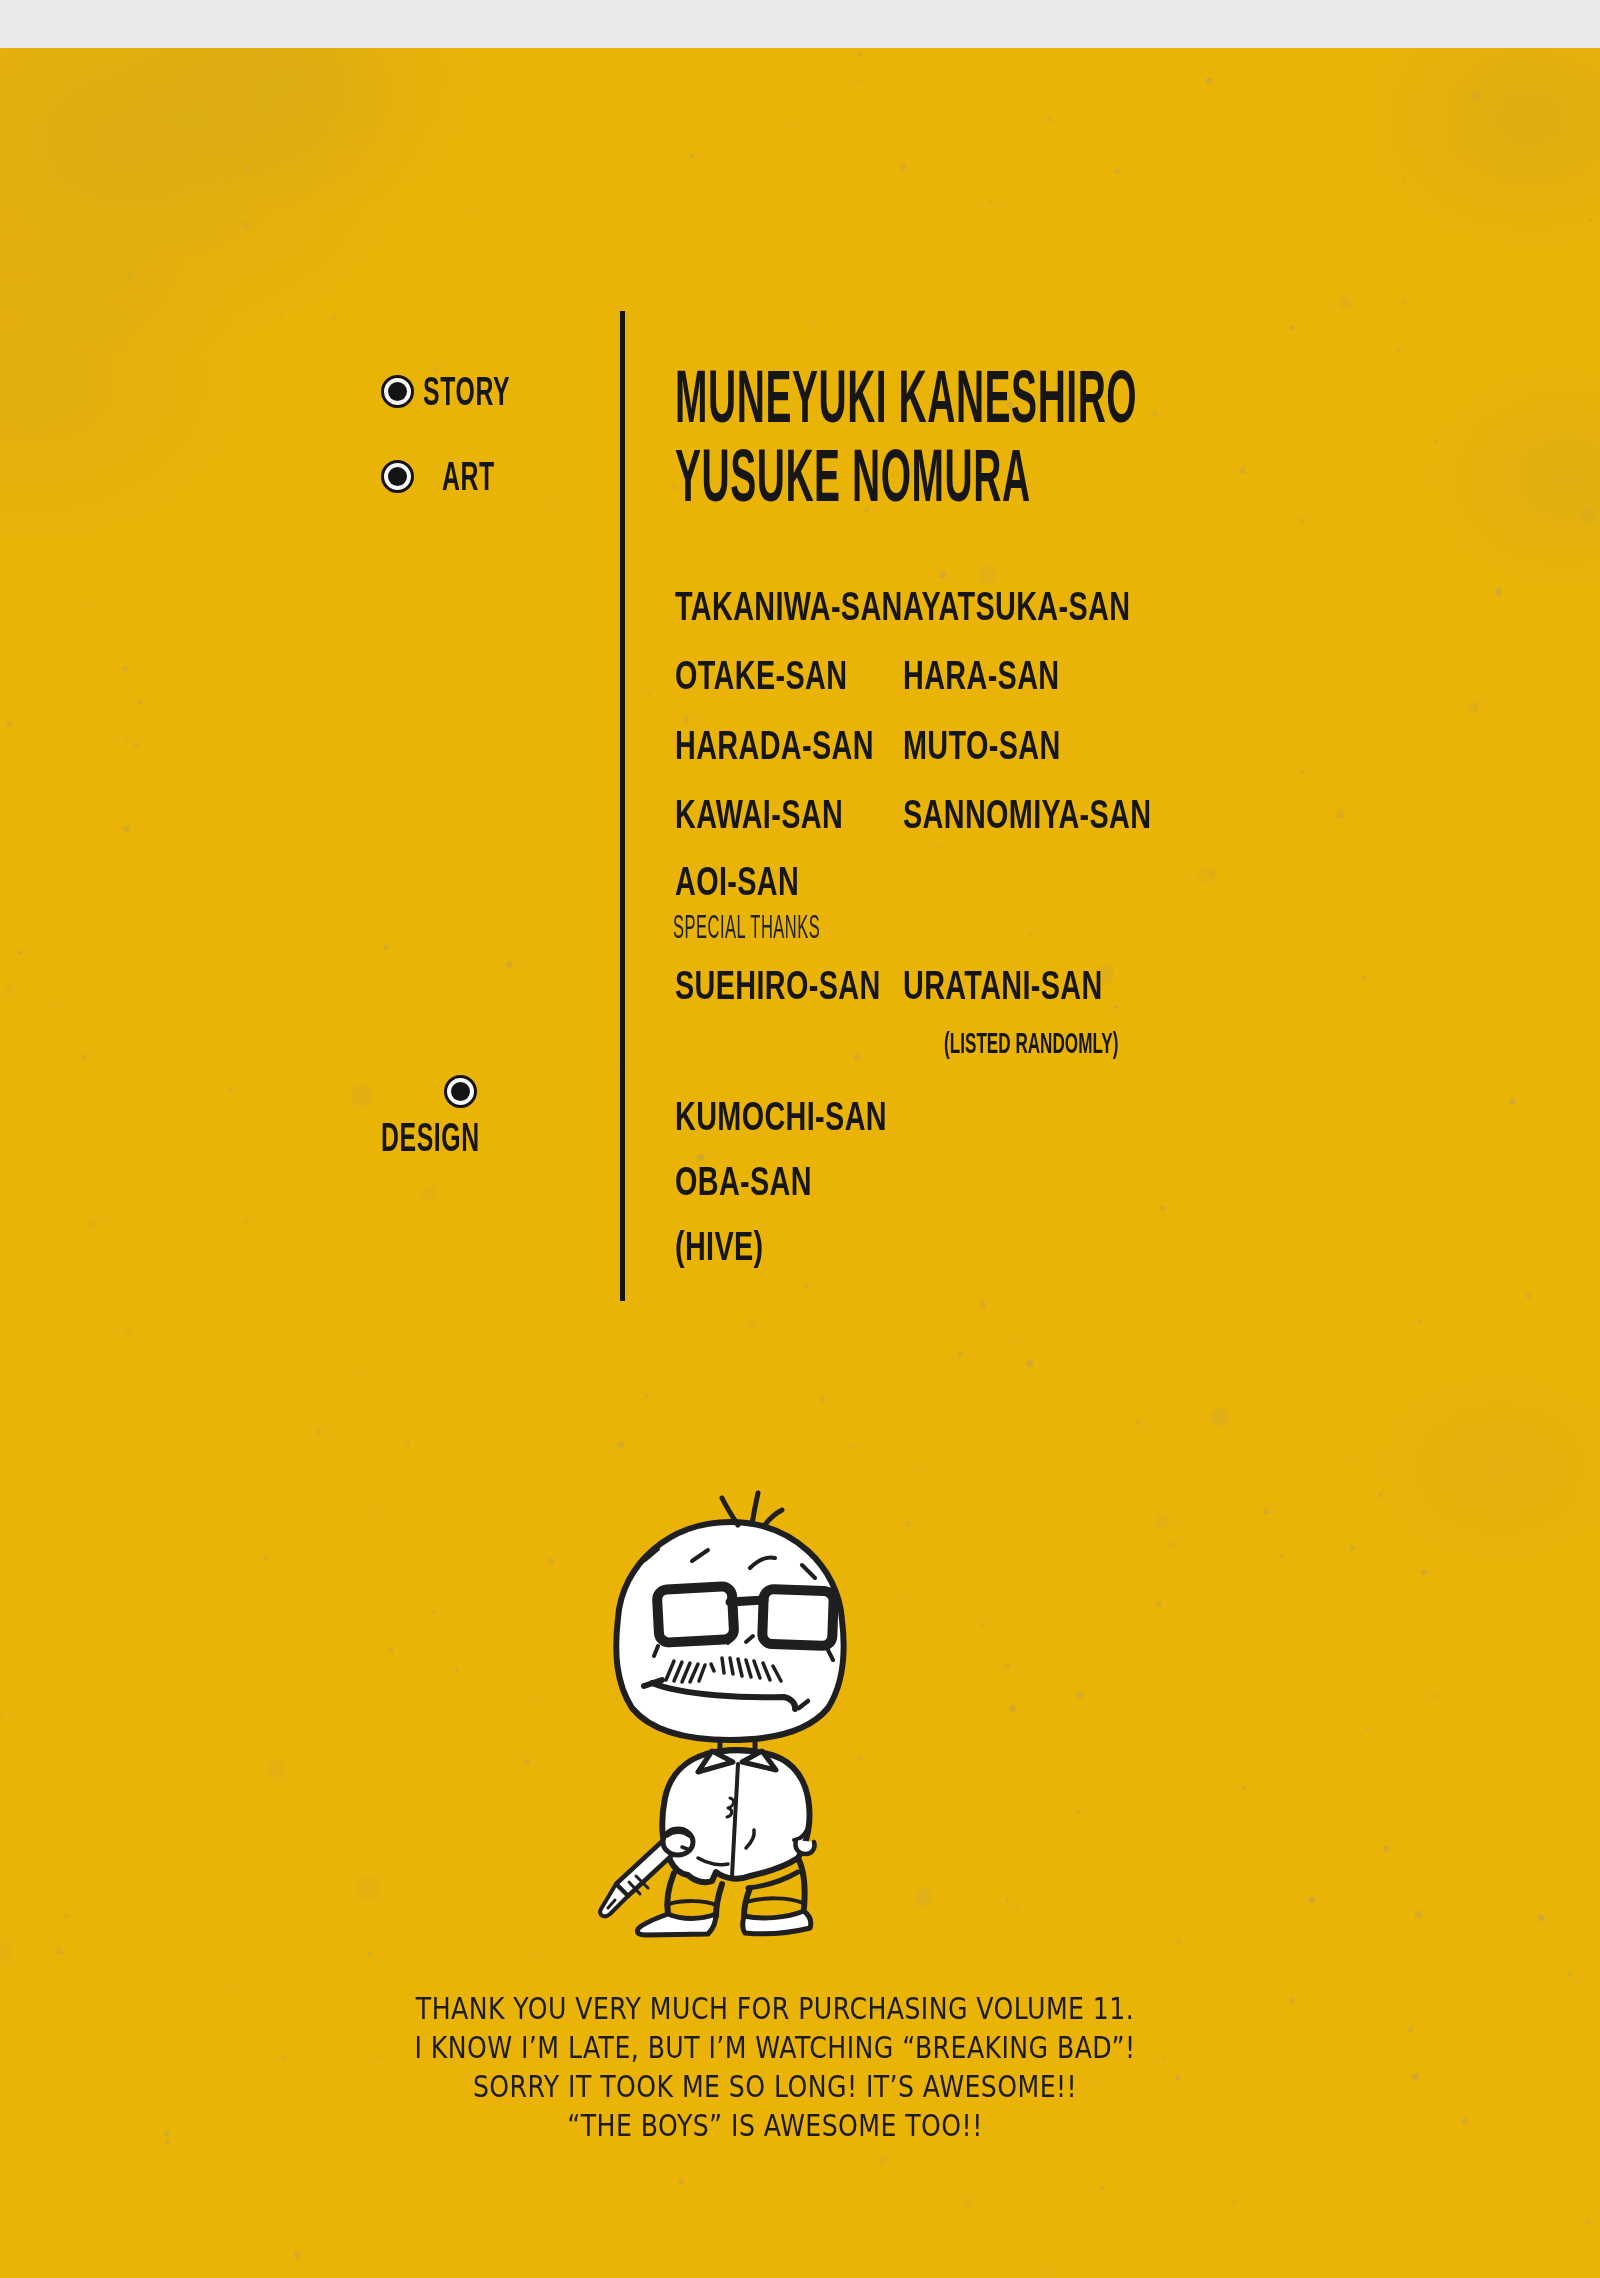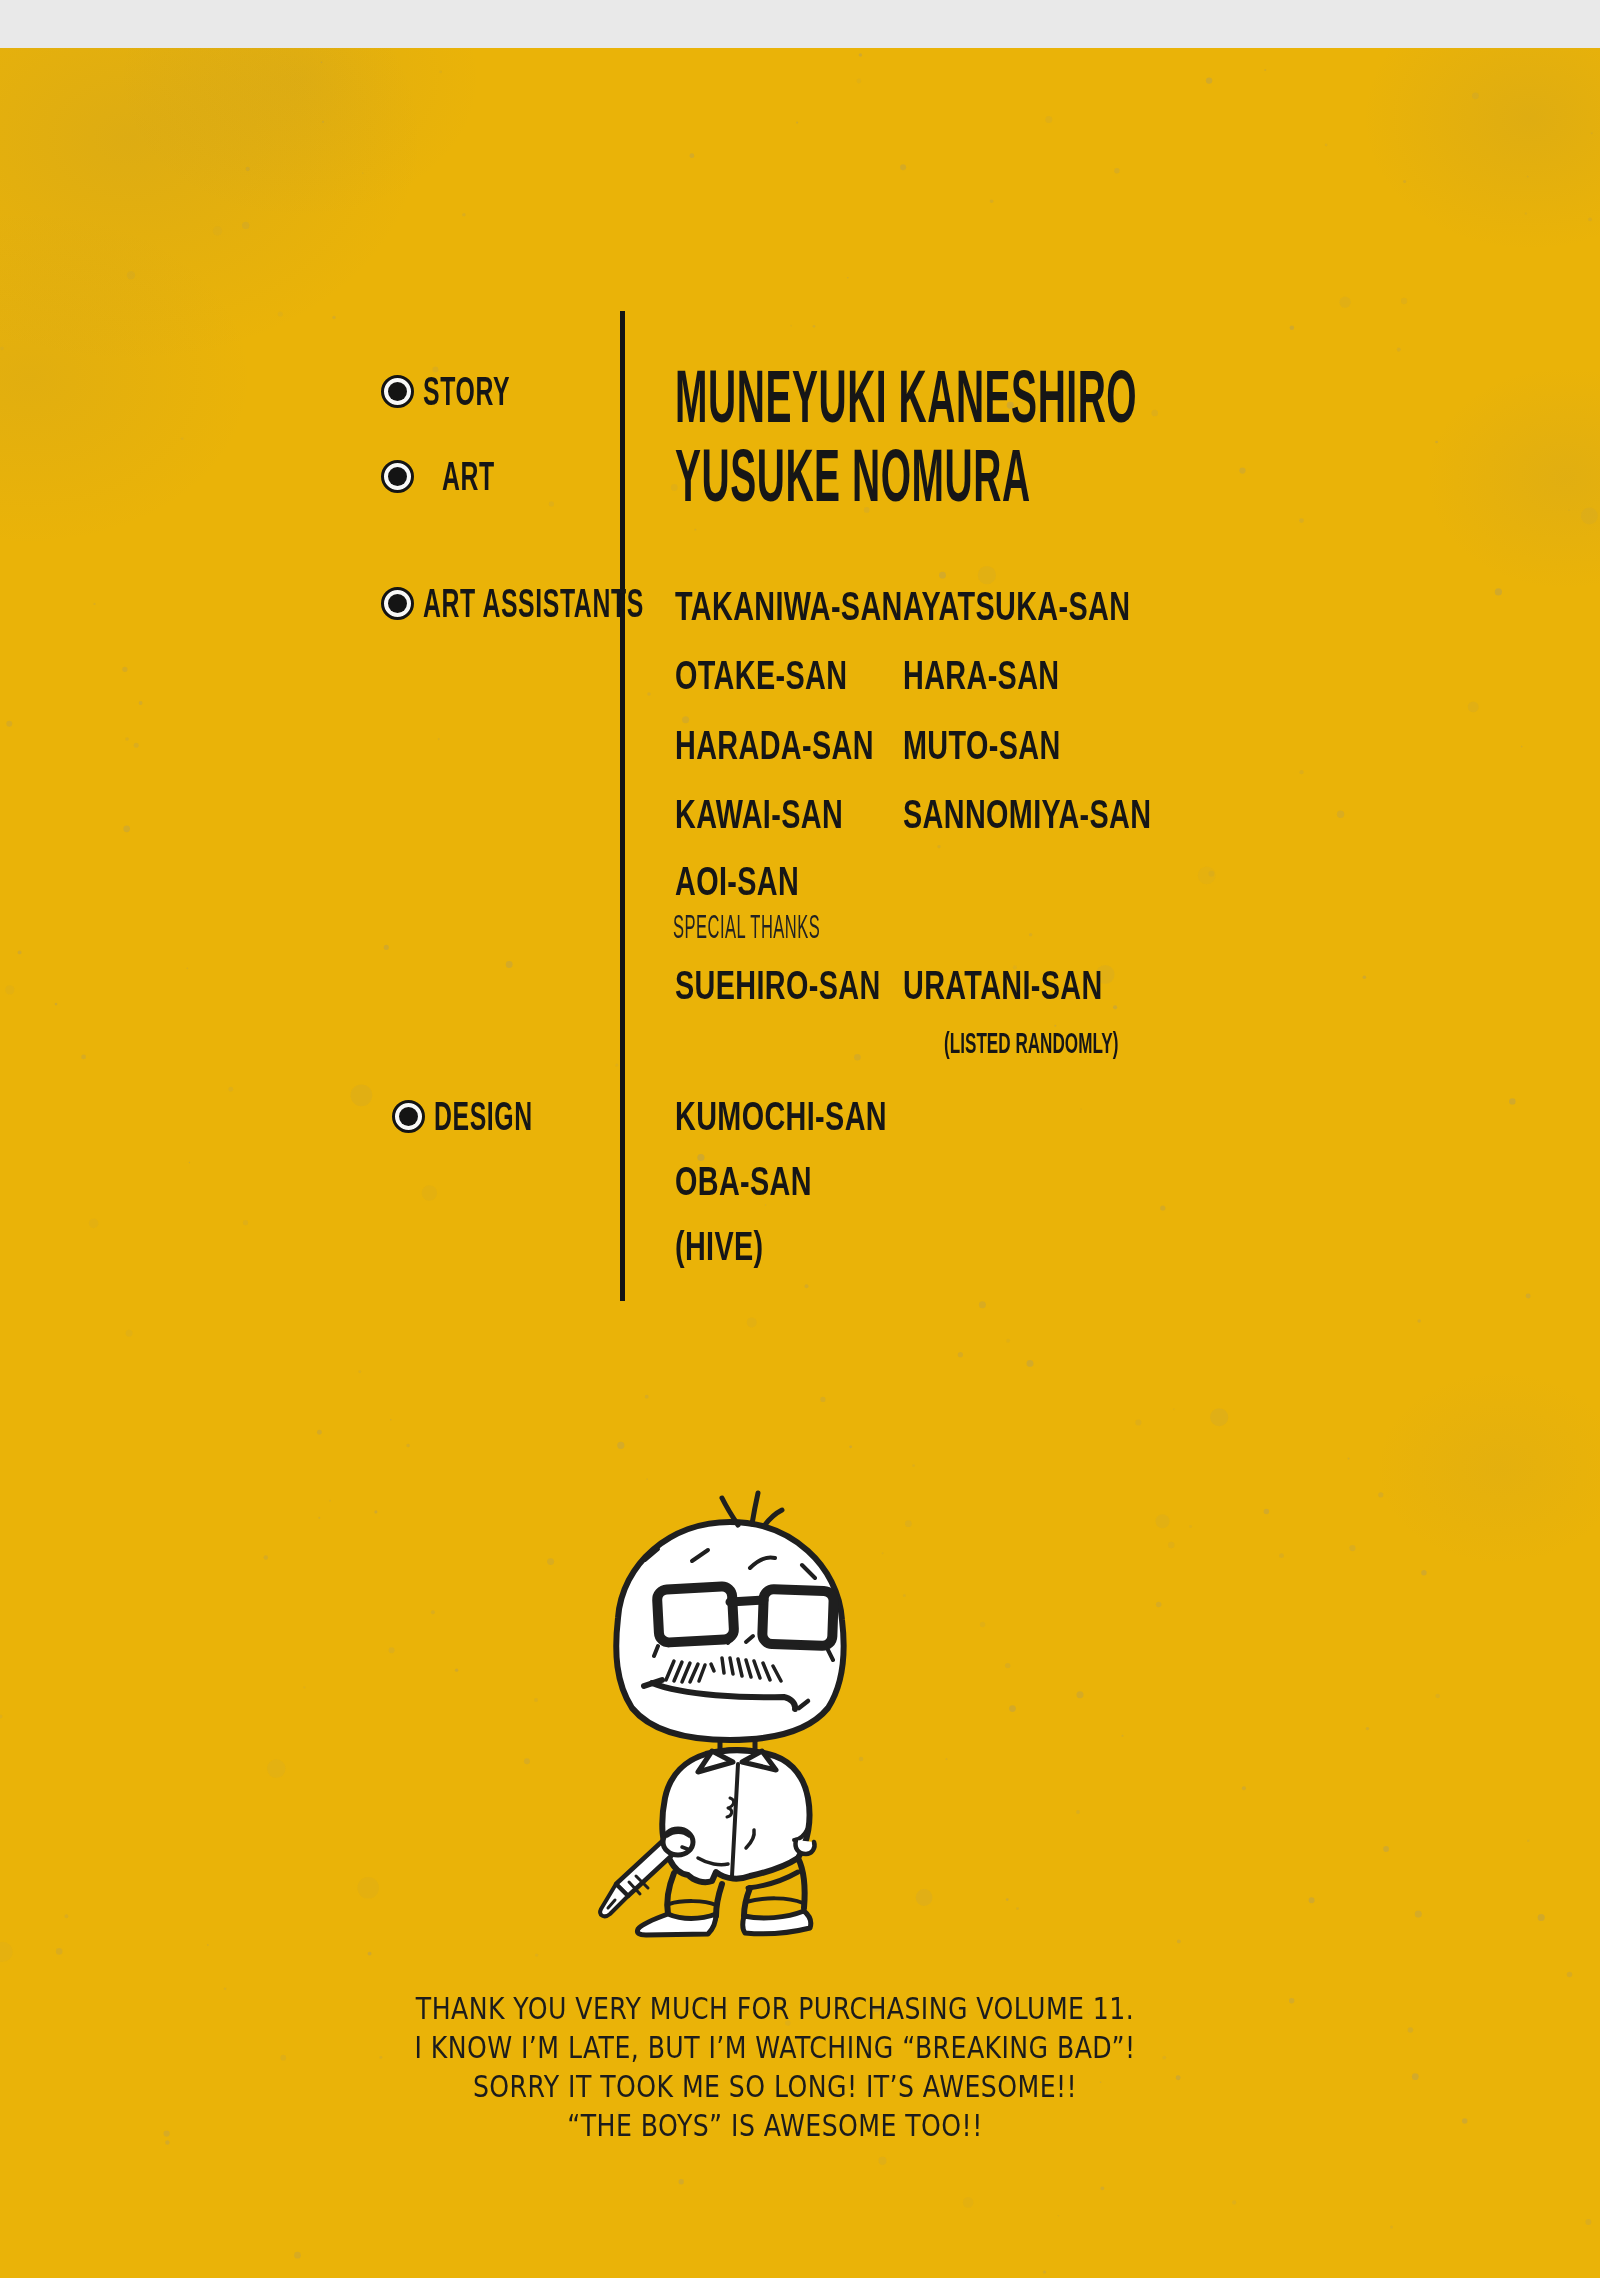--- a/index.html
+++ b/index.html
@@ -258,27 +258,21 @@
         <span class="dot"></span>
       </span>
     <span class="label-text">STORY</span>
   </div>
   <div class="label-row" style="left:381px;top:428px;gap:28px;">
     <span class="bullet">
         <span class="dot"></span>
       </span>
     <span class="label-text">ART</span>
   </div>
-  <div class="label-row" style="left:381px;top:555px;">
-    <span class="bullet">
-        <span class="dot"></span>
-      </span>
-    <span class="label-text">ART ASSISTANTS</span>
-  </div>
-  <div class="label-row" style="left:392px;top:1068px;">
+  <div class="label-row" style="left:381px;top:1068px;flex-direction:column;">
     <span class="bullet">
         <span class="dot"></span>
       </span>
     <span class="label-text">DESIGN</span>
   </div>
 
   <div class="t title" style="left:675px;top:348px;">MUNEYUKI KANESHIRO</div>
   <div class="t title" style="left:675px;top:427px;">YUSUKE NOMURA</div>
 
   <div class="t name" style="left:675px;top:558px;">TAKANIWA-SAN</div>

